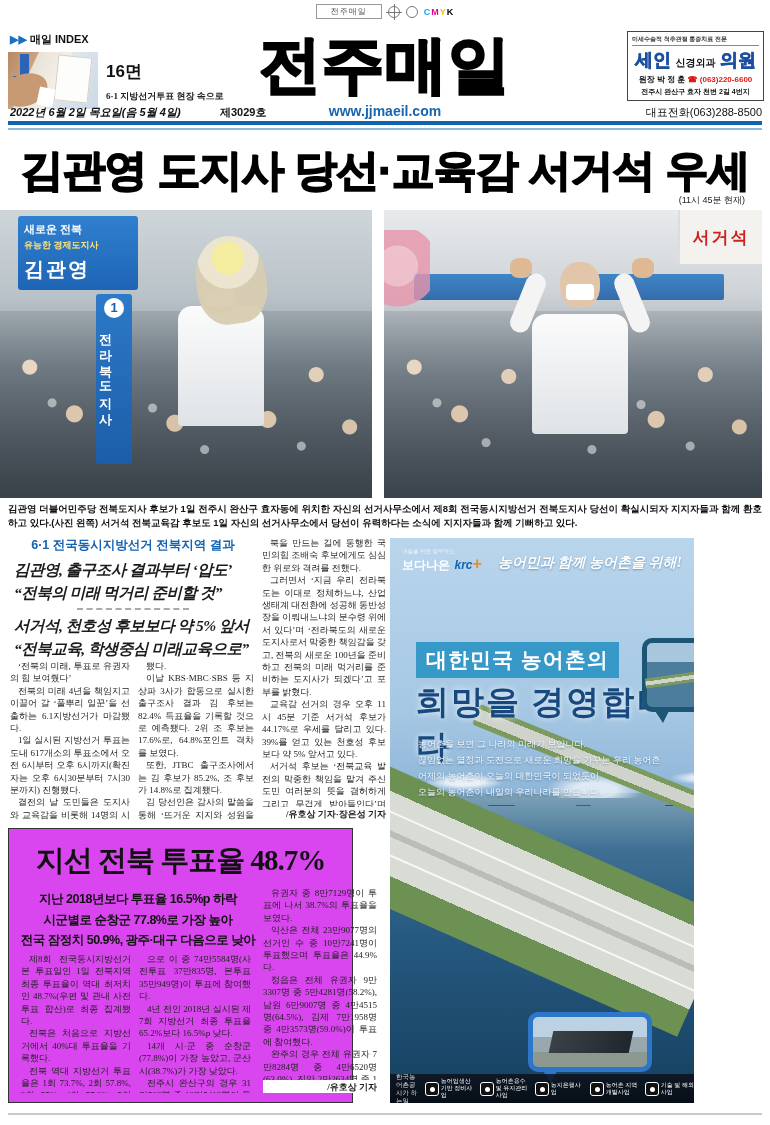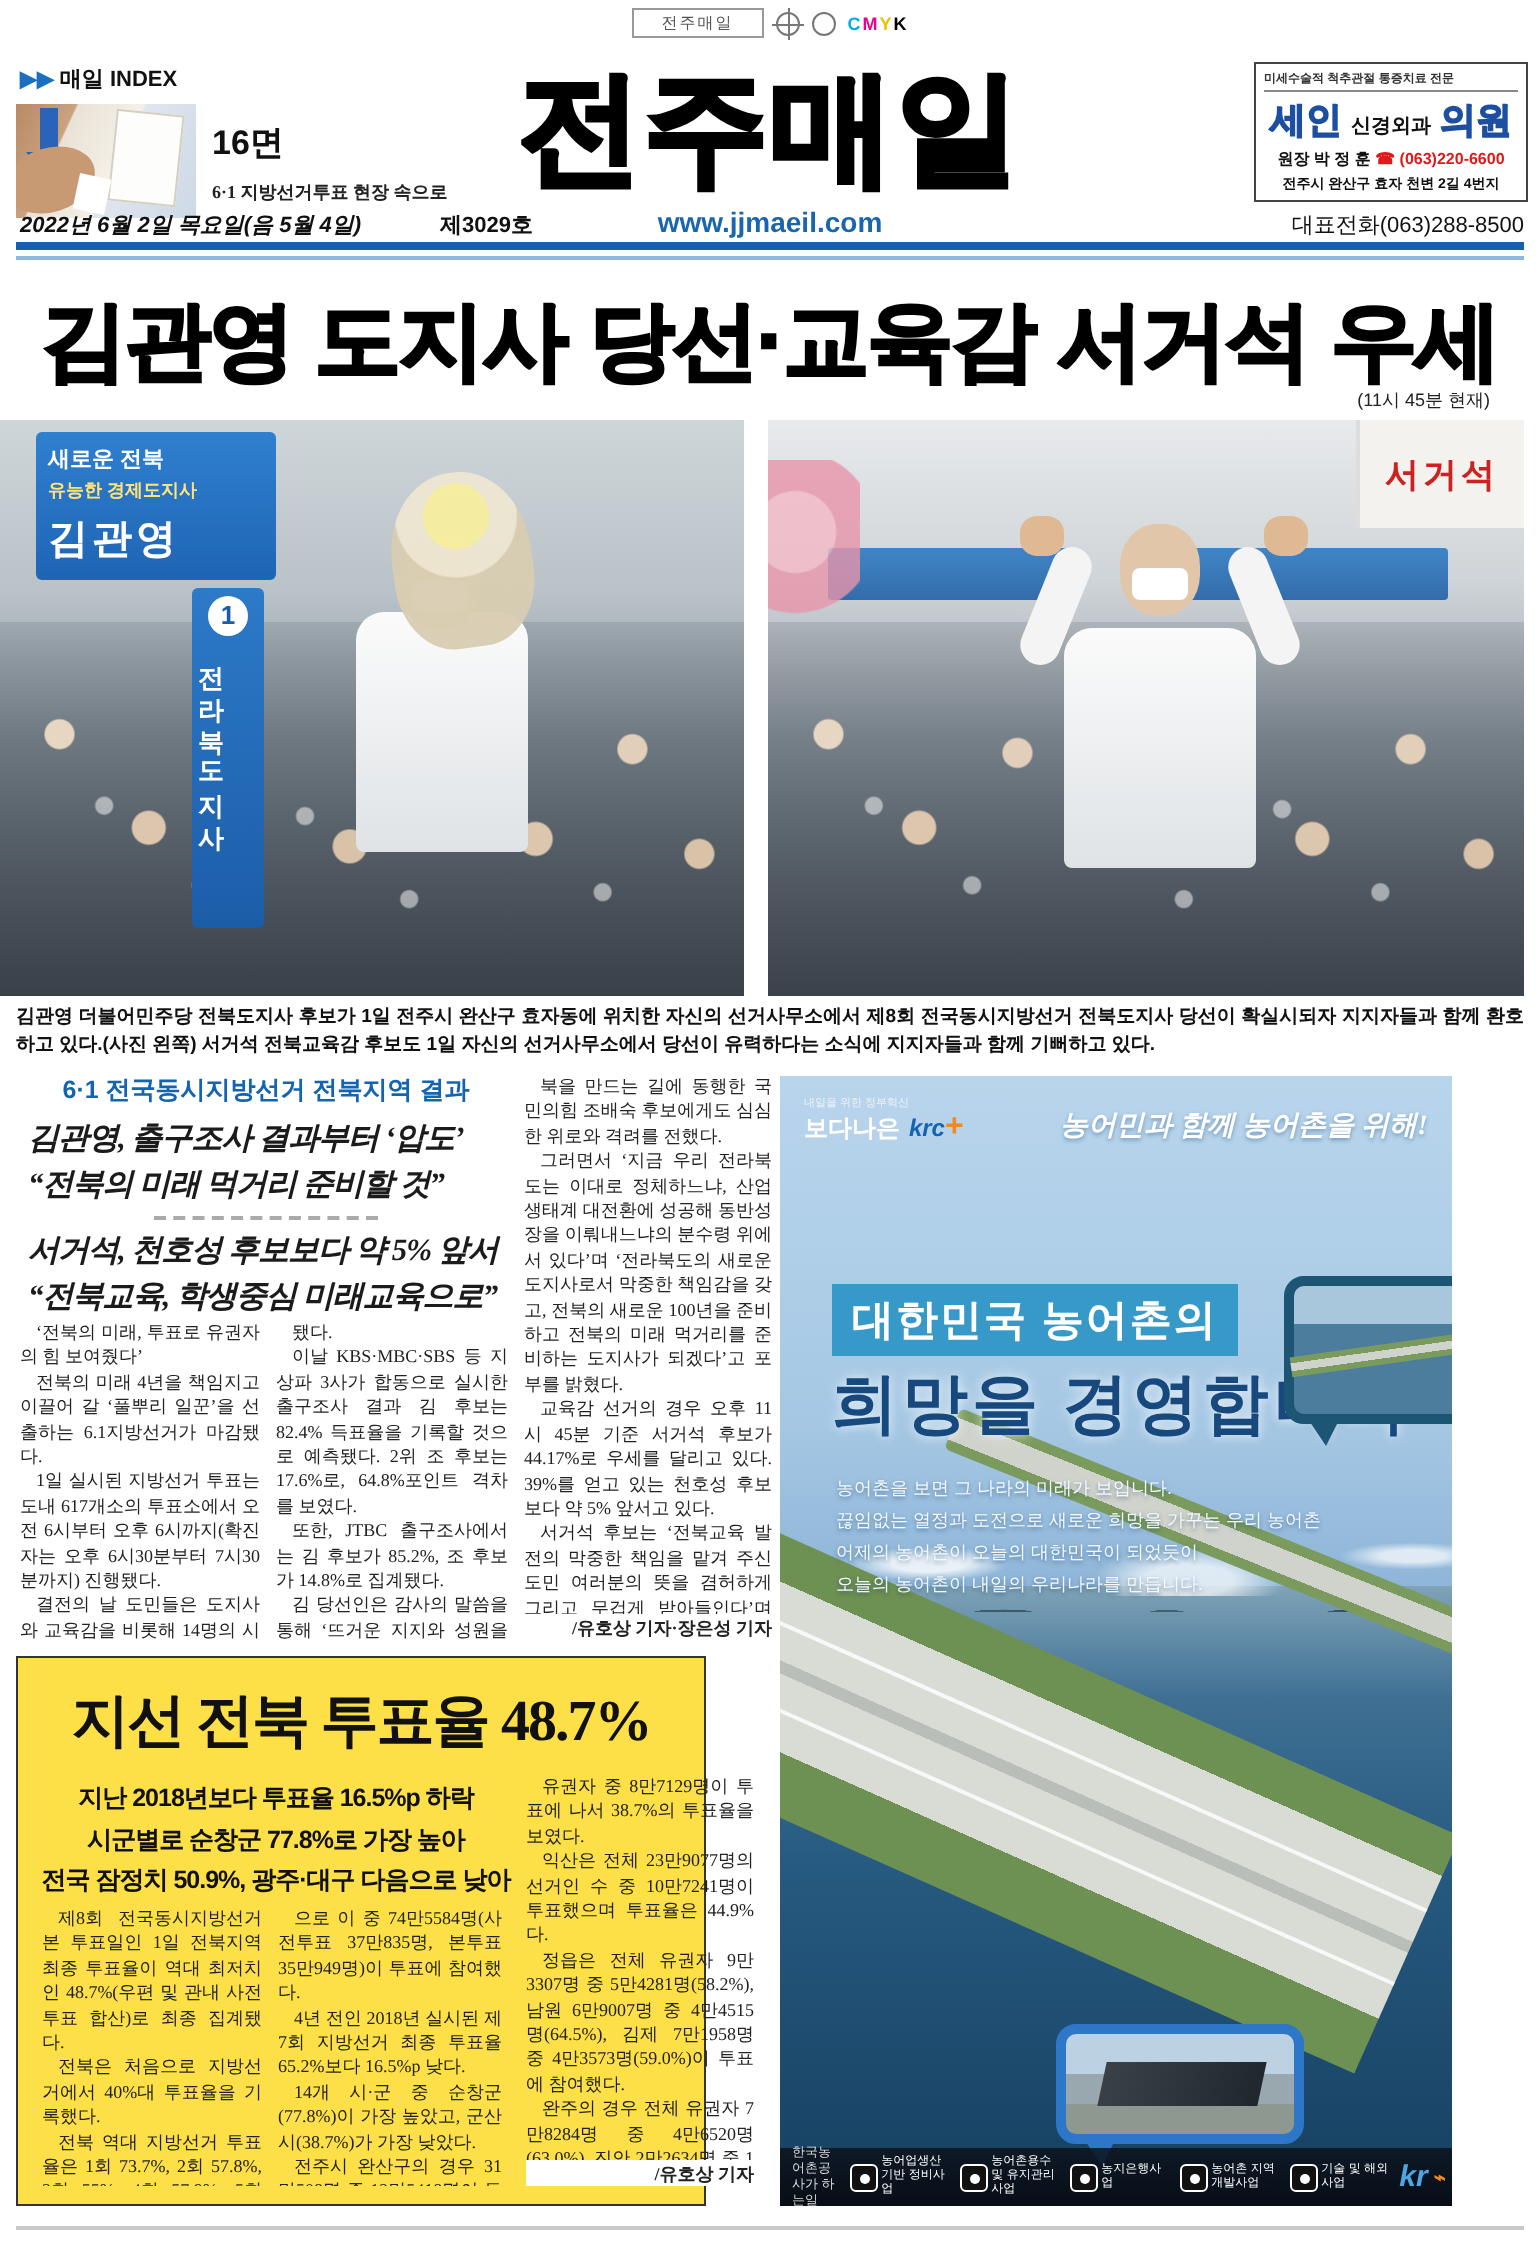--- a/index.html
+++ b/index.html
@@ -106,32 +106,32 @@
   .subheads1 .sh { font-size:15.5px; font-weight:bold; line-height:23px; padding-left:6px; letter-spacing:-0.5px; }
   .dashed { width:112px; margin:4px auto 4px auto; border-top:2px dashed #aaa; }
   .bodycol { font-family:"Liberation Serif", serif; font-size:9px; line-height:12.4px; color:#222; text-align:justify; overflow:hidden; }
   .bodycol p { text-indent:8px; margin:0; }
   .a1c1 { top:660px; left:10px;  width:120px; height:160px; }
   .a1c2 { top:660px; left:138px; width:116px; height:160px; }
   .a1c3 { top:537px; left:262px; width:124px; height:283px; }
   .byline-cover { position:absolute; right:0; bottom:0; left:0; background:#fff; text-align:right; font-family:"Liberation Serif", serif; font-size:9px; font-weight:bold; color:#222; padding-top:1px; }
 
   
-  .a2box { top:828px; left:8px; width:345px; height:275px; border:1px solid #333; background:#fde047; }
+  .a2box { top:828px; left:8px; width:345px; height:275px; border:1px solid #333; background:#d946ef; }
   .a2title { position:absolute; top:12px; left:0; width:100%; text-align:center; font-family:"Liberation Serif", serif; font-size:29px; font-weight:bold; color:#111; letter-spacing:-1px; }
   .a2subs { position:absolute; top:60px; left:6px; width:246px; text-align:center; }
   .a2subs .s { font-size:12.5px; font-weight:bold; color:#111; line-height:20.5px; letter-spacing:-0.5px; }
   .a2c1 { position:absolute; top:124px; left:12px;  width:110px; height:140px; }
   .a2c2 { position:absolute; top:124px; left:130px; width:112px; height:140px; }
   .a2c3 { position:absolute; top:58px;  left:254px; width:114px; height:206px; }
 
   .bottom-rule { top:1113px; left:8px; width:754px; height:2px; background:#c9c9c9; }
 
   
-  .krc { top:538px; left:390px; width:336px; height:565px; overflow:hidden; background:linear-gradient(180deg,#b9d5ec 0%,#a6c8e4 30%,#8fb6d8 45%,#b9cfdd 52%); }
+  .krc { top:538px; left:390px; width:304px; height:565px; overflow:hidden; background:linear-gradient(180deg,#b9d5ec 0%,#a6c8e4 30%,#8fb6d8 45%,#b9cfdd 52%); }
   .krc .sea { position:absolute; left:0; top:255px; width:372px; height:310px; background:linear-gradient(180deg,#7fa3b8 0%,#3f7094 18%,#275a80 45%,#153f60 100%); }
   .krc .clouds { position:absolute; left:0; top:180px; width:372px; height:80px;
     background:radial-gradient(ellipse at 20% 80%, rgba(255,255,255,.8) 0 18px, transparent 40px),
                radial-gradient(ellipse at 55% 90%, rgba(255,255,255,.7) 0 22px, transparent 48px),
                radial-gradient(ellipse at 85% 75%, rgba(255,255,255,.7) 0 16px, transparent 36px); }
   .krc .islands { position:absolute; left:0; top:246px; width:372px; height:22px;
     background:radial-gradient(ellipse at 8% 100%, #41606e 0 10px, transparent 11px),
                radial-gradient(ellipse at 30% 100%, #3c5a68 0 14px, transparent 15px),
                radial-gradient(ellipse at 52% 100%, #41606e 0 8px, transparent 9px),
                radial-gradient(ellipse at 78% 100%, #36525f 0 16px, transparent 17px),

